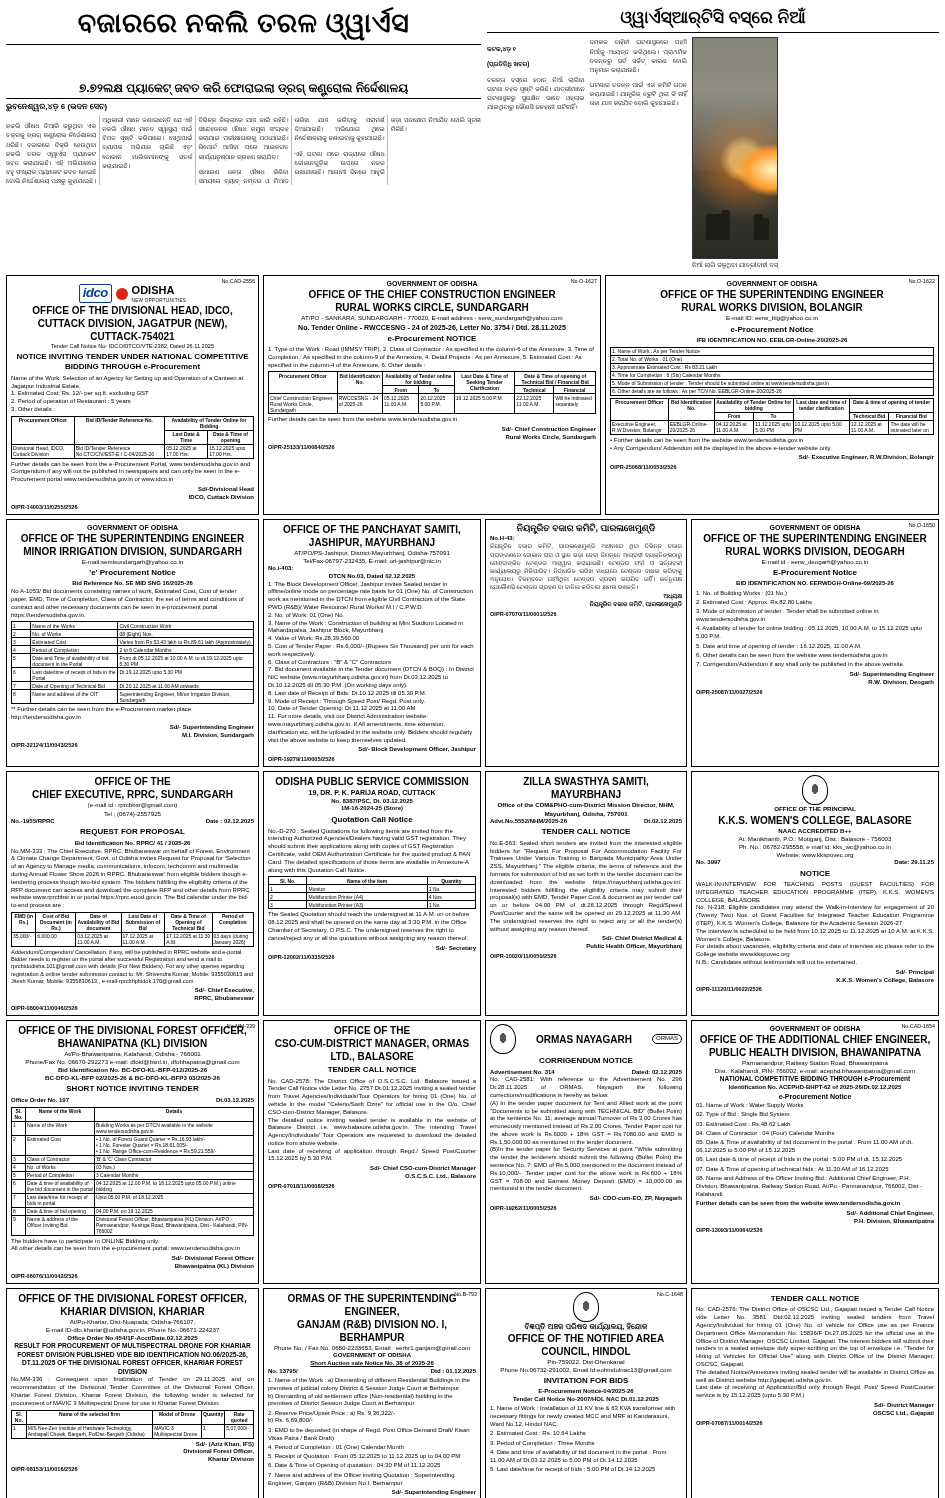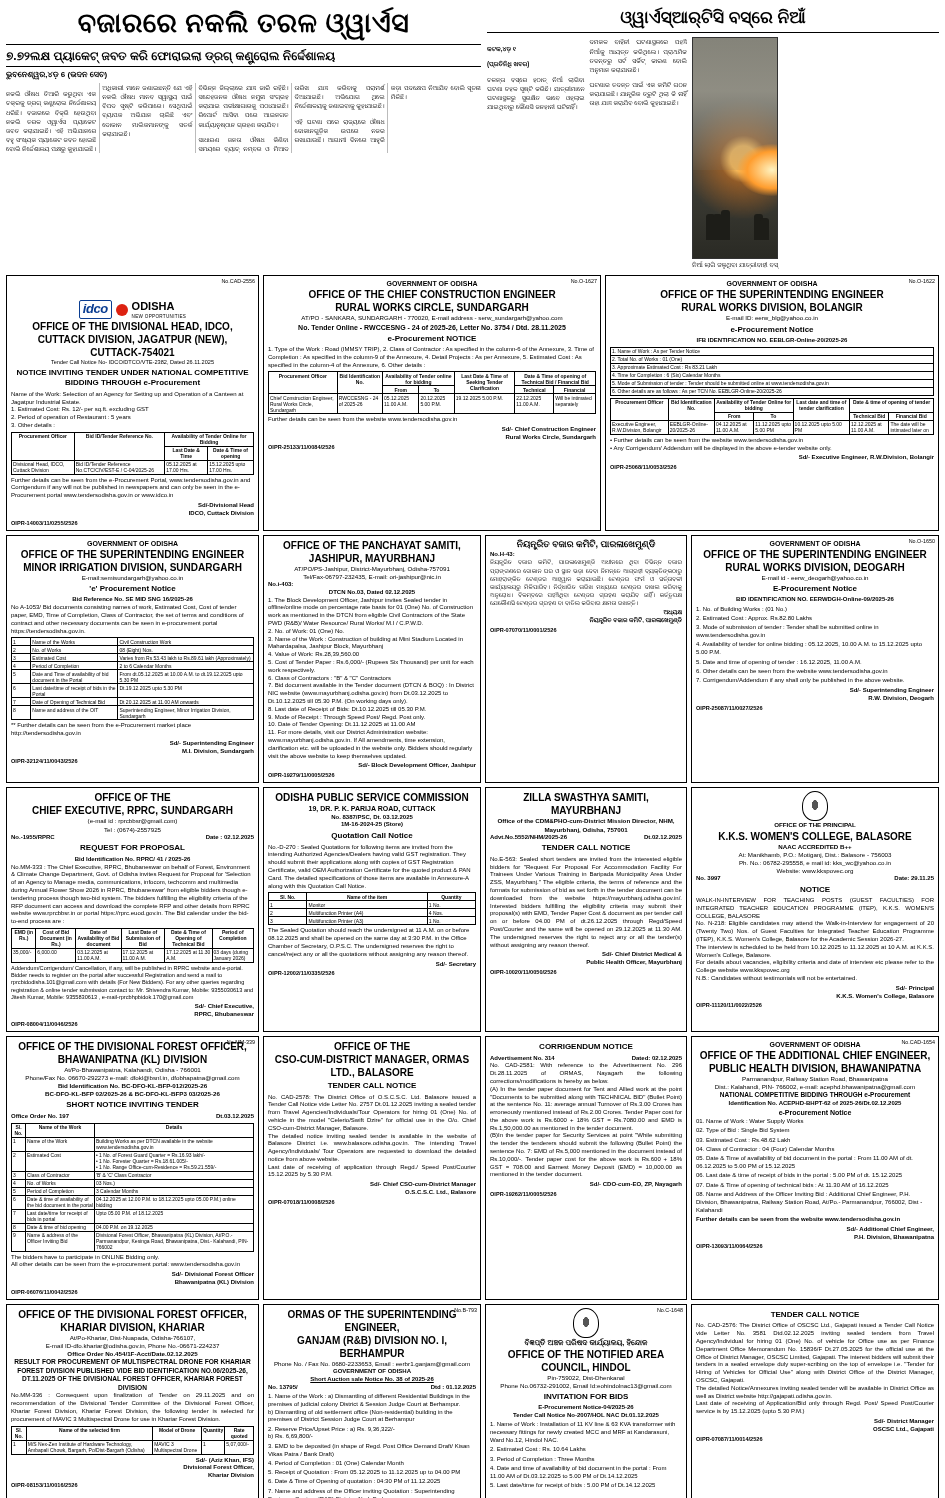--- a/index.html
+++ b/index.html
@@ -28,21 +28,21 @@
   .masthead-title { font-size:30px; font-weight:bold; letter-spacing:1px; padding-right:10px; }
 
   
   .head-row { display:flex; gap:6px; margin-top:4px; }
   .head-left { flex: 0 0 475px; }
   .head-right { flex:1; }
   .main-headline {
     font-size:27px; font-weight:bold; text-align:center; line-height:1.15; letter-spacing:.5px;
     border-bottom:1px solid #000; padding-bottom:5px;
   }
-  .sub-headline { font-size:12px; font-weight:bold; padding:4px 0 3px; border-bottom:1px solid #000;}
+  .sub-headline { font-size:12px; font-weight:bold; text-align:center; padding:4px 0 3px; border-bottom:1px solid #000;margin-top:32px;}
   .byline { font-size:8px; font-weight:bold; padding:3px 0; }
   .cols5 { column-count:5; column-gap:6px; column-rule:1px solid #bbb; font-size:6.3px; line-height:1.45; text-align:justify; }
   .hr-title { font-size:17px; font-weight:bold; text-align:center; line-height:1.2; border-bottom:1px solid #000; padding-bottom:4px;}
   .hr-body { display:flex; gap:5px; margin-top:4px; }
   .hr-text { flex:0 0 200px; font-size:6.3px; line-height:1.45; text-align:justify; column-count:2; column-gap:5px;}
   .photo {
     flex:1; height:222px; border:1px solid #333;
     background:
       radial-gradient(circle at 60% 55%, rgba(255,190,90,.95) 0 10%, rgba(200,110,30,.6) 18%, rgba(0,0,0,0) 46%),
       linear-gradient(#6b6a60, #55544c 35%, #3a3a33 70%, #2a2a24);
@@ -129,21 +129,21 @@
       </div>
     </div>
   </div>
 
   <div class="ads">
 
     <div class="adrow">
 
       <div class="ad w1" style="flex:0 0 253px">
         <div class="tag-no">No.CAD-2556</div>
-        <div class="hrow" style="margin-top:20px">
+        <div class="hrow" style="margin-top:4px">
           <span class="idco">idco</span>
           <span class="dot"></span>
           <span class="odisha-logo">
             <span>ODISHA</span>
             <small>NEW OPPORTUNITIES</small>
           </span>
         </div>
         <div class="ad-header ad-office">OFFICE OF THE DIVISIONAL HEAD, IDCO,</div>
         <div class="ad-header ad-office">CUTTACK DIVISION, JAGATPUR (NEW), CUTTACK-754021</div>
         <div class="center" style="font-size:5.6px">Tender Call Notice No- IDCO/DTCO/VTE-2382, Dated 26.11.2025</div>
@@ -588,20 +588,25 @@
         <div class="ad-notice">TENDER CALL NOTICE</div>
         <div style="white-space:pre-line;text-align:justify">No. CAD-2578: The District Office of O.S.C.S.C. Ltd. Balasore issued a Tender Call Notice vide Letter No. 2757 Dt.01.12.2025 inviting a sealed tender from Travel Agencies/Individuals/Tour Operators for hiring 01 (One) No. of vehicle in the model "Celerio/Swift Dzire" for official use in the O/o. Chief CSO-cum-District Manager, Balasore.
 The detailed notice inviting sealed tender is available in the website of Balasore District i.e. www.balasore.odisha.gov.in. The intending Travel Agency/Individuals/ Tour Operators are requested to download the detailed notice from above website.
 Last date of receiving of application through Regd./ Speed Post/Courier 15.12.2025 by 5.30 P.M.</div>
         <div class="sign" style="white-space:pre-line">Sd/- Chief CSO-cum-District Manager
 O.S.C.S.C. Ltd., Balasore</div>
         <div class="oipr left">OIPR-07018/11/0008/2526</div>
       </div>
 
       <div class="ad w1" style="flex:0 0 202px">
+        <div class="hrow" style="justify-content:space-between">
+          <span class="emblem"></span>
+          <span class="ad-office-lg">ORMAS NAYAGARH</span>
+          <span style="font-size:6px;border:1px solid #000;border-radius:6px;padding:0 3px">ORMAS</span>
+        </div>
         <div class="ad-notice">CORRIGENDUM NOTICE</div>
         <div style="display:flex;justify-content:space-between">
           <span class="bold">Advertisement No. 314</span>
           <span class="bold">Dated: 02.12.2025</span>
         </div>
         <div style="white-space:pre-line;text-align:justify">No. CAD-2581: With reference to the Advertisement No. 296 Dt.28.11.2025 of ORMAS, Nayagarh the following corrections/modifications is hereby as below.
 (A) In the tender paper document for Tent and Allied work at the point "Documents to be submitted along with TECHNICAL BID" (Bullet Point) at the sentence No. 11: average annual Turnover of Rs.3.00 Crores has erroneously mentioned instead of Rs.2.00 Crores. Tender Paper cost for the above work is Rs.6000 + 18% GST = Rs.7080.00 and EMD is Rs.1,50,000.00 as mentioned in the tender document.
 (B)In the tender paper for Security Services at point "While submitting the tender the tenderers should submit the following (Bullet Point) the sentence No. 7: EMD of Rs.5,000 mentioned in the document instead of Rs.10,000/-. Tender paper cost for the above work is Rs.600 + 18% GST = 708.00 and Earnest Money Deposit (EMD) = 10,000.00 as mentioned in the tender document.</div>
         <div class="sign">Sd/- CDO-cum-EO, ZP, Nayagarh</div>
         <div class="oipr left">OIPR-19262/11/0005/2526</div>

